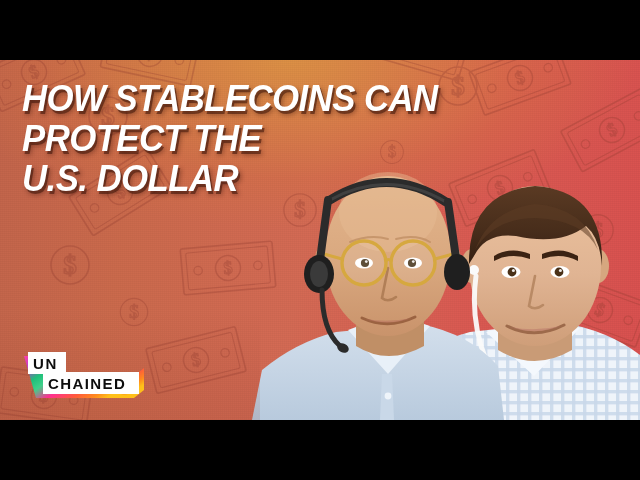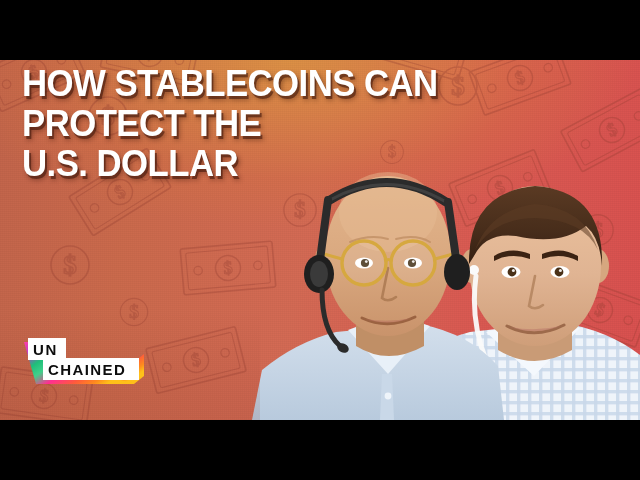--- a/index.html
+++ b/index.html
@@ -72,23 +72,24 @@
     position: absolute;
     left: 0; bottom: 0;
     width: 640px; height: 360px;
   }
   #people svg { display: block; width: 100%; height: 100%; }
 
   
   #title-block {
     position: absolute;
     left: 22px;
-    top: 4px;
+    top: 19px;
     z-index: 30;
     width: 540px;
+    font-style: italic;
   }
   .title-line {
     display: block;
     color: #ffffff;
     font-family: "Liberation Sans", sans-serif;
     font-weight: 700;
     font-size: 37px;
     line-height: 40px;
     letter-spacing: -0.6px;
     text-transform: uppercase;
@@ -97,21 +98,21 @@
     transform-origin: left center;
     text-shadow:
       2px 3px 0 rgba(60,20,10,0.55),
       3px 4px 5px rgba(50,15,8,0.42);
   }
 
   
   #logo {
     position: absolute;
     left: 18px;
-    bottom: 30px;
+    bottom: 16px;
     z-index: 40;
     width: 130px;
     height: 58px;
   }
   #logo svg { display: block; width: 130px; height: 58px; }
   .logo-word {
     font-family: "Liberation Sans", sans-serif;
     font-weight: 700;
     fill: #0d0d0d;
   }

